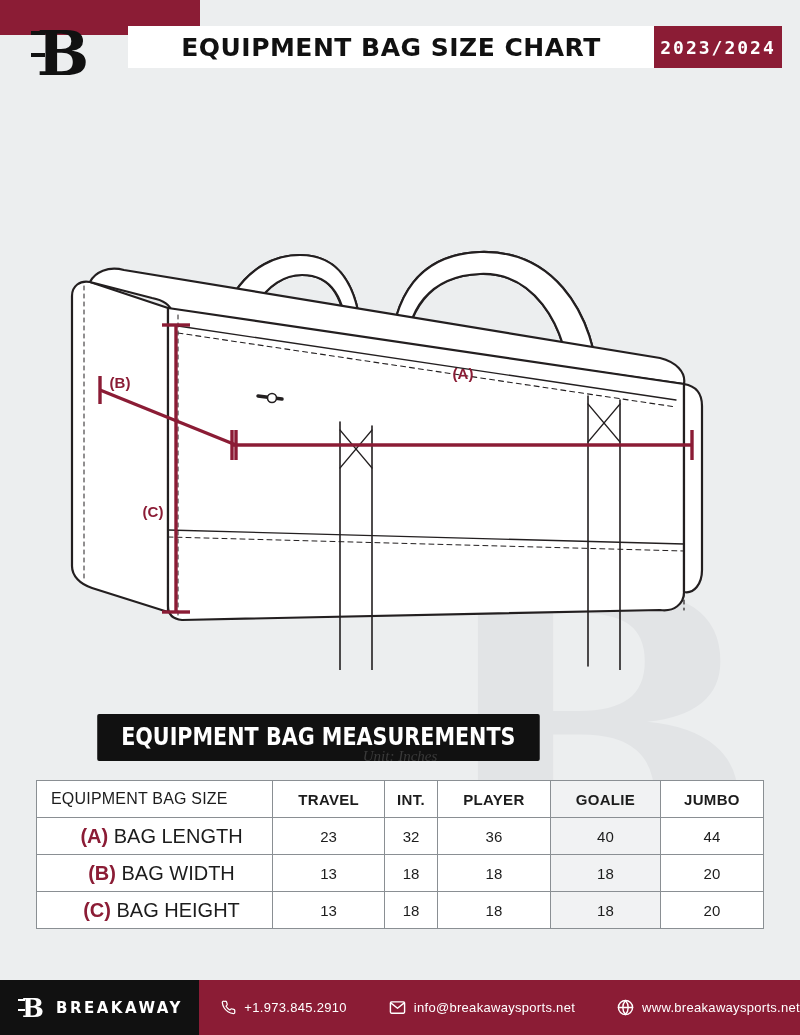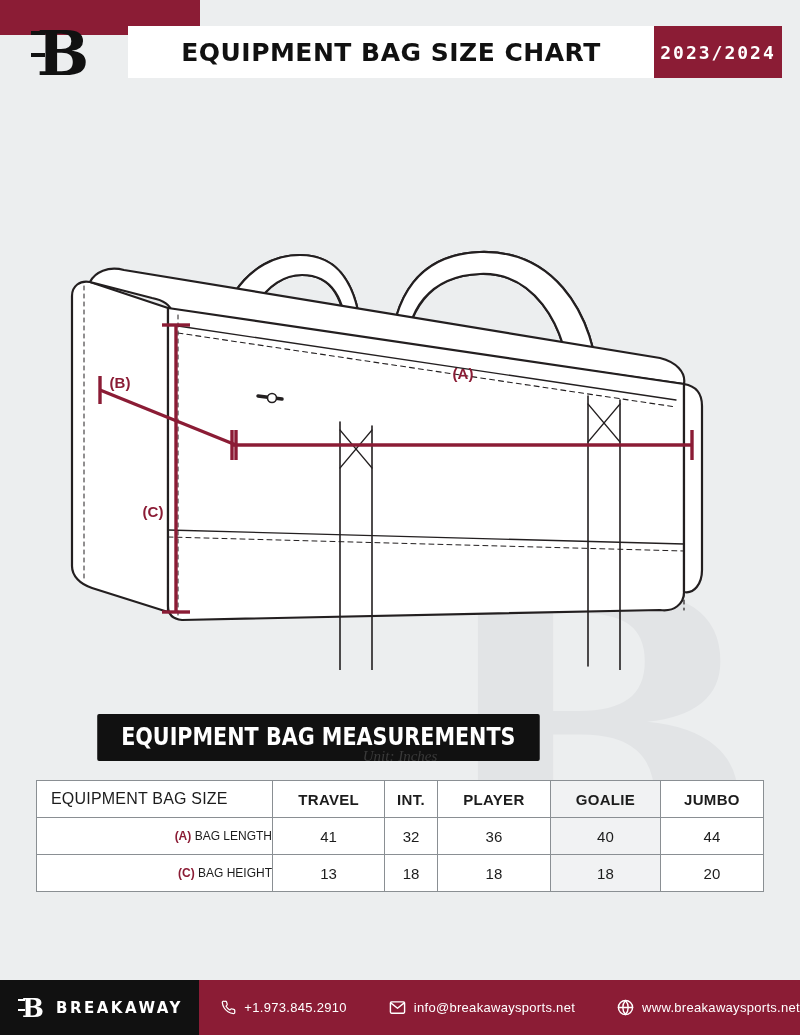--- a/index.html
+++ b/index.html
@@ -50,21 +50,21 @@
     content: "";
     position: absolute;
     left: -6px; top: 30px;
     width: 14px; height: 4px;
     background: #111;
   }
   .title-bar {
     position: absolute;
     left: 128px; top: 26px;
     right: 18px;
-    height: 52px;
+    height: 42px;
     display: flex;
     align-items: stretch;
   }
   .title-white {
     flex: 1;
     background: #ffffff;
     display: flex;
     align-items: center;
     justify-content: center;
   }
@@ -172,23 +172,23 @@
     padding-left: 14px;
     font-size: 16px;
     letter-spacing: 0.2px;
     width: 236px;
   }
   thead th.colhead {
     font-weight: bold;
     font-size: 15px;
   }
   td.rowlabel {
-    text-align: right;
+    text-align: center;
     padding-left: 14px;
-    font-size: 12px;
+    font-size: 20px;
   }
   td.rowlabel .tag {
     color: #8b1c35;
     font-weight: bold;
   }
   .goalie-col { background: #f1f2f3; }
 
   
   .footer {
     position: absolute;
@@ -354,25 +354,36 @@
       <th class="colhead goalie-col">GOALIE</th>
       <th class="colhead">JUMBO</th>
     </tr>
   </thead>
   <tbody>
     <tr>
       <td class="rowlabel">
         <span class="tag">(A)</span>
         <span>BAG LENGTH</span>
       </td>
-      <td>41</td>
+      <td>23</td>
       <td>32</td>
       <td>36</td>
       <td class="goalie-col">40</td>
       <td>44</td>
+    </tr>
+    <tr>
+      <td class="rowlabel">
+        <span class="tag">(B)</span>
+        <span>BAG WIDTH</span>
+      </td>
+      <td>13</td>
+      <td>18</td>
+      <td>18</td>
+      <td class="goalie-col">18</td>
+      <td>20</td>
     </tr>
     <tr>
       <td class="rowlabel">
         <span class="tag">(C)</span>
         <span>BAG HEIGHT</span>
       </td>
       <td>13</td>
       <td>18</td>
       <td>18</td>
       <td class="goalie-col">18</td>

